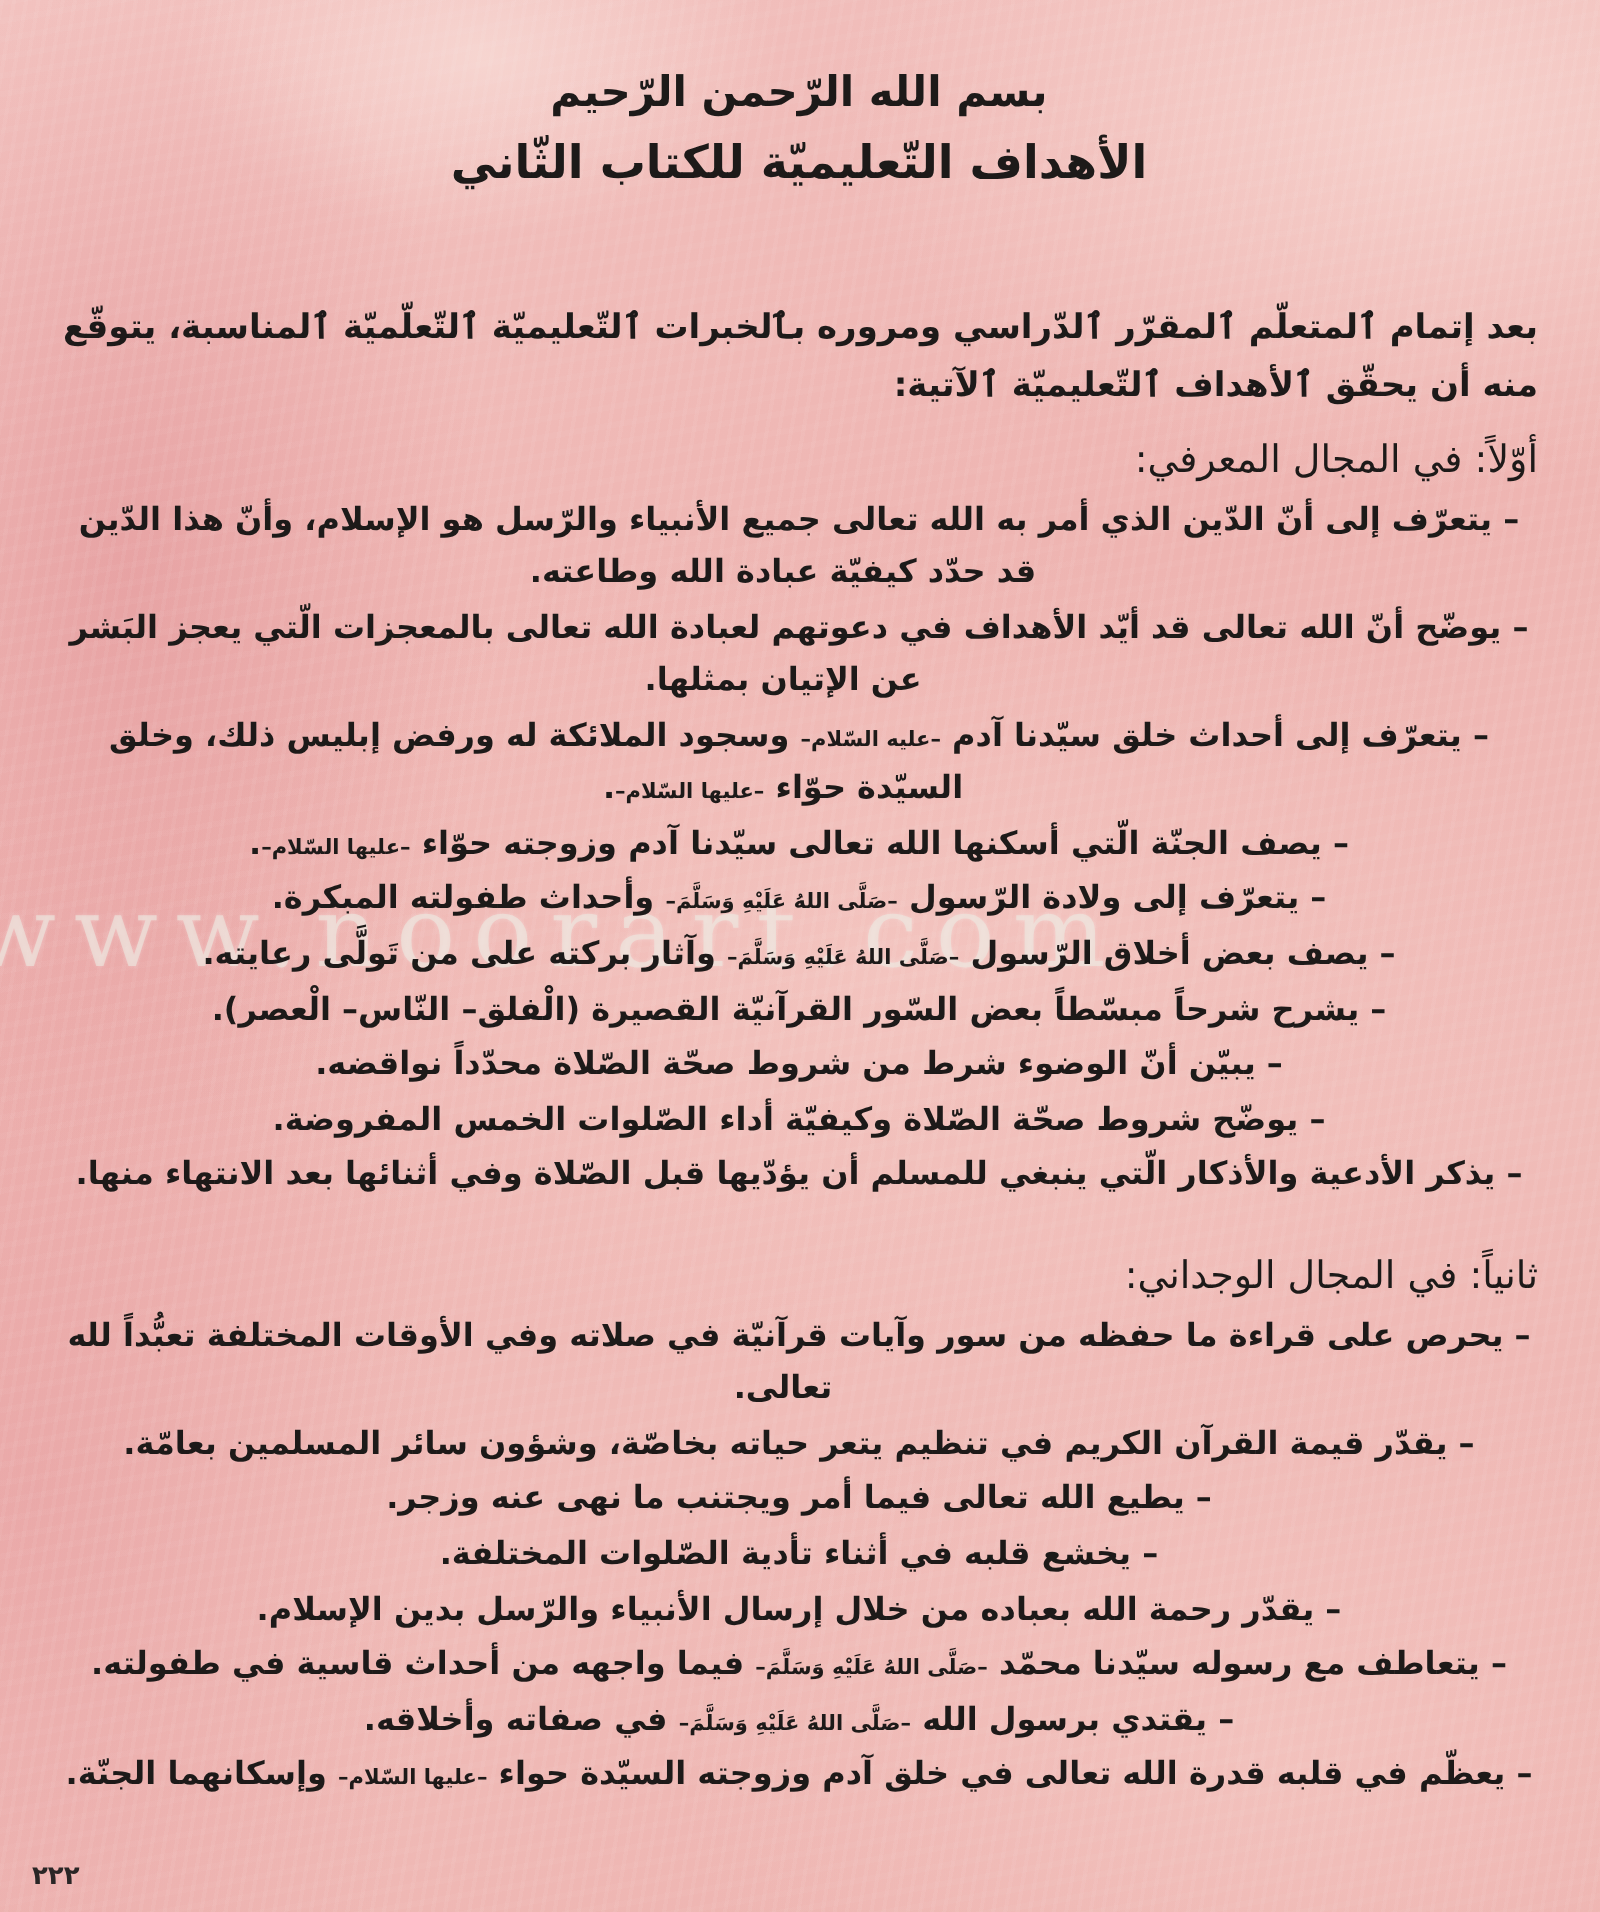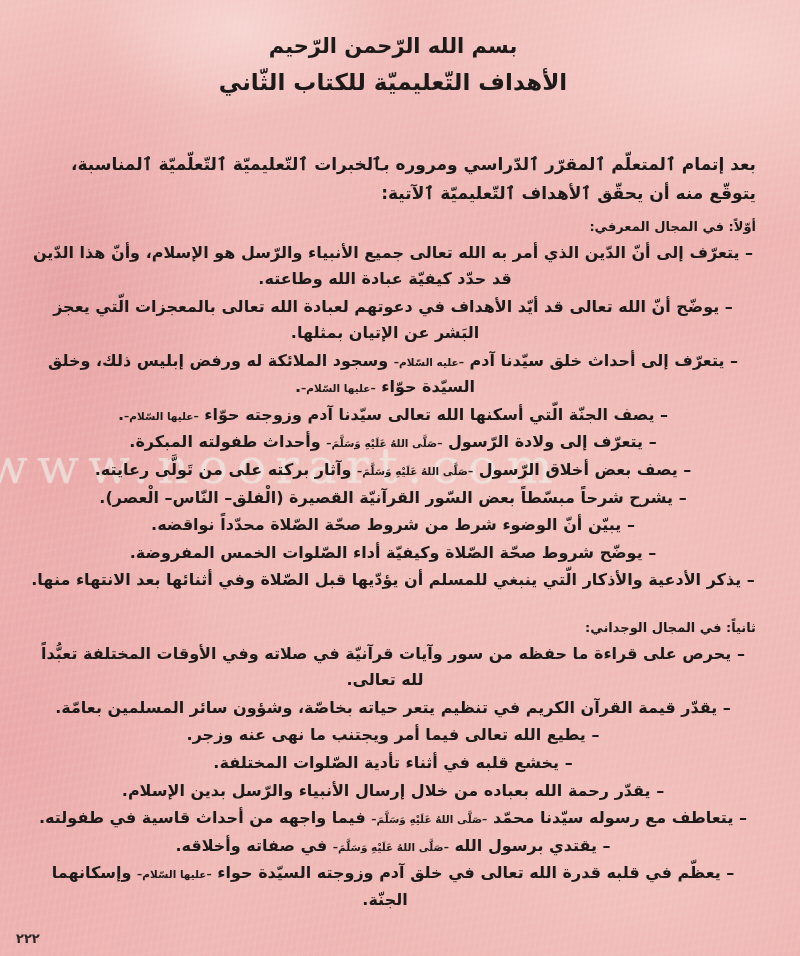--- a/index.html
+++ b/index.html
@@ -22,30 +22,30 @@
       linear-gradient(158deg,#f2c2bf 0%,#eeb4b1 40%,#f0bcb8 68%,#edb1ae 100%);
   }
   .page::after{ 
     content:"";
     position:absolute;inset:0;
     background:
       repeating-linear-gradient(100deg, rgba(255,255,255,0.05) 0 2px, rgba(0,0,0,0) 2px 6px),
       repeating-linear-gradient(170deg, rgba(255,255,255,0.03) 0 3px, rgba(0,0,0,0) 3px 9px);
     pointer-events:none;
   }
-  .content{position:relative;z-index:2;padding:30px 44px 0 30px;}
+  .content{position:relative;z-index:2;padding:30px 31px 0 30px;}
   .header{text-align:center;font-weight:bold;}
   .basmala{font-size:21px;line-height:1.55;}
   .doc-title{font-size:23px;line-height:1.55;margin-top:2px;}
   .intro{
     font-size:17px;line-height:1.72;
     margin:50px 0 0 0;text-align:right;font-weight:bold;
   }
   .section-heading{
-    font-size:13px;font-weight:bold;
+    font-size:19px;font-weight:normal;
     margin:10px 0 6px 0;text-align:right;
   }
   .section-heading.second{margin-top:26px;}
   ul.objectives{list-style:none;margin:2px 0 0 0;padding:0;}
   ul.objectives li{
     font-size:16px;line-height:1.66;
     text-align:center;
     padding-right:16px;text-indent:-16px;
     margin:0 0 1px 0;
     font-weight:bold;

